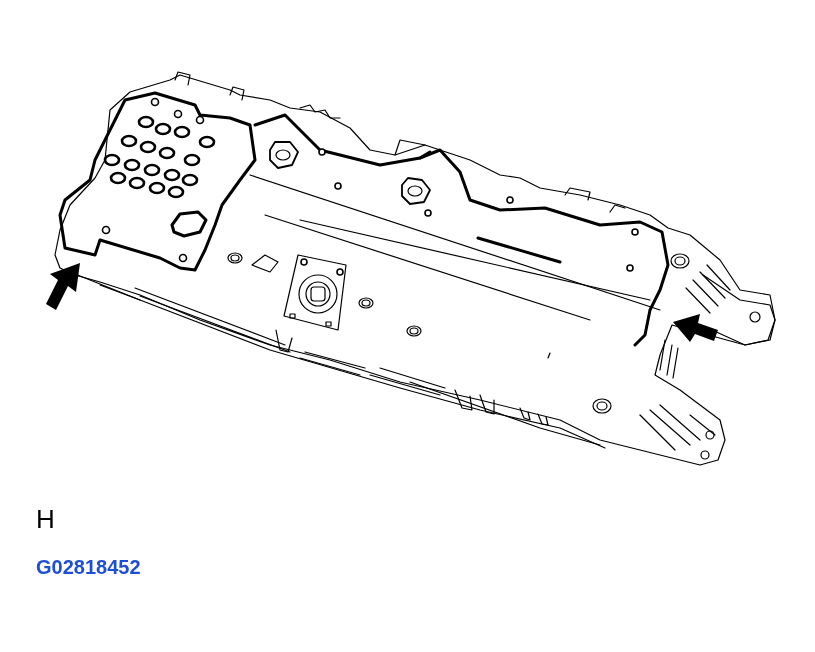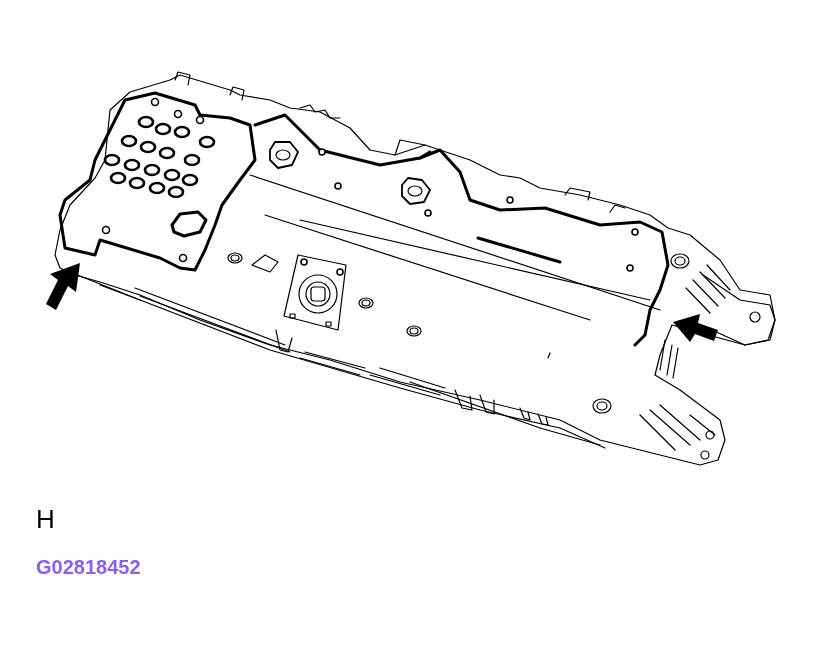--- a/index.html
+++ b/index.html
@@ -2,21 +2,21 @@
 <html><head>
 <meta charset="utf-8">
 <style>
   html, body { margin: 0; padding: 0; background: #ffffff; }
   body { width: 815px; height: 652px; position: relative; overflow: hidden;
          font-family: "Liberation Sans", sans-serif; }
   #diagram { position: absolute; left: 0; top: 0; width: 815px; height: 480px; }
   .label-h { position: absolute; left: 36px; top: 506px; font-size: 26px; font-weight: normal;
              color: #000; line-height: 1; letter-spacing: 0; }
   .fig-code { position: absolute; left: 36px; top: 557px; font-size: 20px; font-weight: bold;
-              color: #8b5cf6; line-height: 1; }
+              color: #1d4ed8; line-height: 1; }
   svg .thin { fill: none; stroke: #000; stroke-width: 1.2; stroke-linejoin: round; stroke-linecap: round; }
   svg .mid { fill: none; stroke: #000; stroke-width: 1.8; stroke-linejoin: round; stroke-linecap: round; }
   svg .thick { fill: none; stroke: #000; stroke-width: 3; stroke-linejoin: round; stroke-linecap: round; }
   svg .hole { fill: #fff; stroke: #000; stroke-width: 2.6; }
   svg .dot { fill: #fff; stroke: #000; stroke-width: 1.6; }
   svg .arrow { fill: #000; stroke: none; }
 </style>
 </head>
 <body>
 

